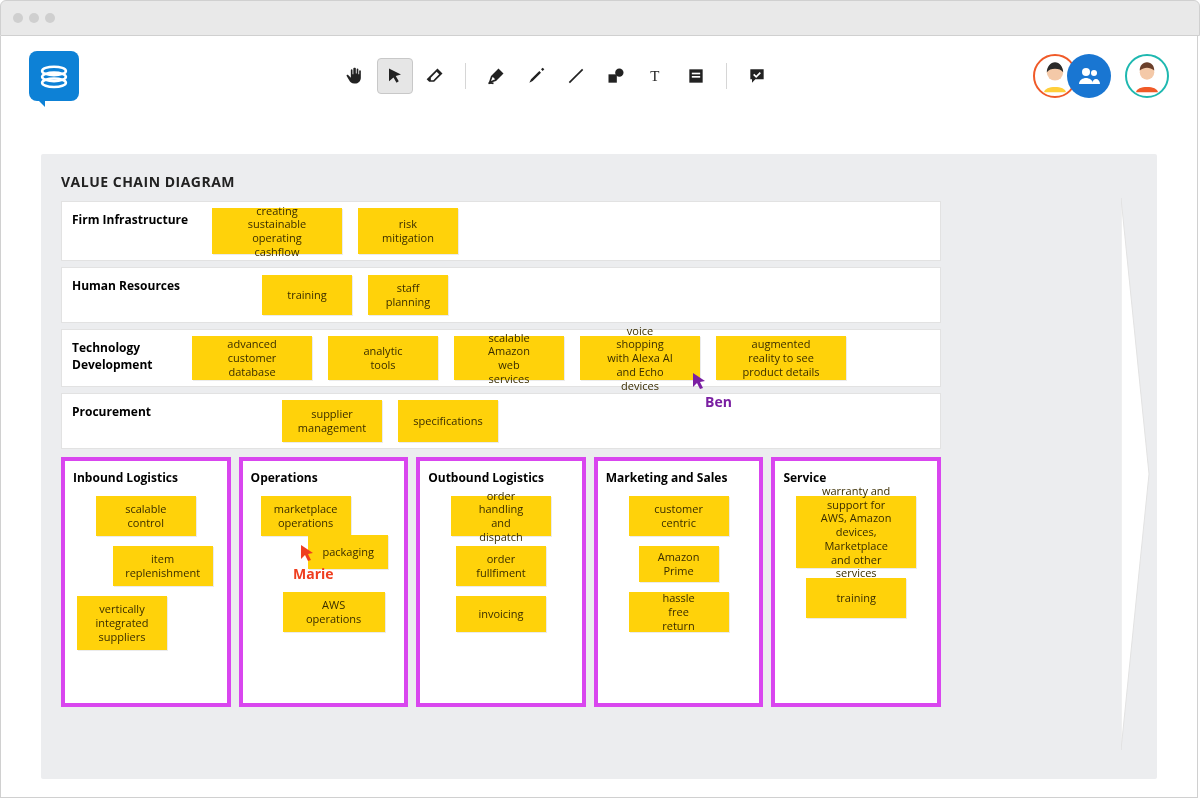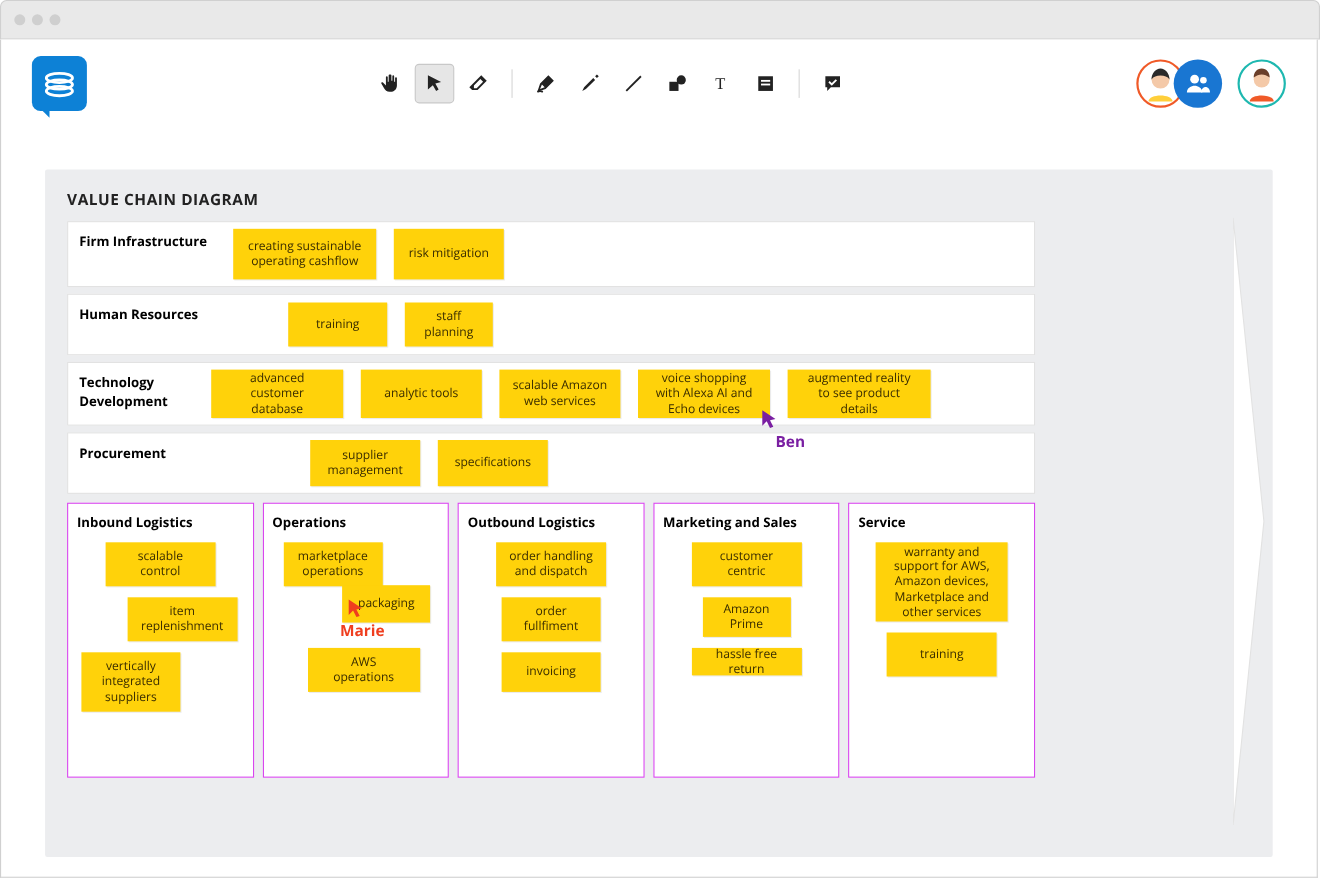--- a/index.html
+++ b/index.html
@@ -28,24 +28,24 @@
   .av.blue { background:#1976d2; margin-left:-10px; }
   
   .canvas { position:absolute; left:40px; right:40px; top:118px; bottom:18px; background:#ecedef; border-radius:2px; padding:18px 20px 14px 20px; }
   .title { font-size:14px; font-weight:700; letter-spacing:.5px; color:#222; text-transform:uppercase; margin-bottom:10px; }
   
   .rows { display:flex; flex-direction:column; gap:6px; }
   .vrow { background:#fff; border:1px solid #e2e2e2; display:flex; align-items:center; min-height:56px; padding:6px 10px; width:880px; }
   .vrow .rlabel { font-size:12px; font-weight:700; width:140px; flex-shrink:0; align-self:flex-start; padding-top:3px; }
   .vrow .cards { display:flex; gap:16px; flex-wrap:wrap; align-items:center; }
   
-  .note { background:#ffd20a; color:#3a2d00; font-size:11px; line-height:1.25; text-align:center; display:flex; align-items:center; justify-content:center; padding:4px 12px; box-shadow: 1px 1px 0 rgba(0,0,0,.08); }
+  .note { background:#ffd20a; color:#3a2d00; font-size:11px; line-height:1.25; text-align:center; display:flex; align-items:center; justify-content:center; padding:4px 24px; box-shadow: 1px 1px 0 rgba(0,0,0,.08); }
   
   .primary { display:flex; gap:8px; margin-top:8px; width:880px; }
-  .pcol { background:#fff; border:1px solid #d946ef; flex:1; padding:8px 8px 12px 8px; display:flex; flex-direction:column; min-height:250px; }
+  .pcol { background:#fff; border:4px solid #d946ef; flex:1; padding:8px 8px 12px 8px; display:flex; flex-direction:column; min-height:250px; }
   .pcol .plabel { font-size:12px; font-weight:700; margin-bottom:10px; }
   .pcol .pcards { display:flex; flex-direction:column; gap:10px; align-items:center; position:relative; }
   
   .margin-box { position:absolute; left:912px; top:44px; width:170px; background:#fff; border:1px solid #e2e2e2; padding:8px; font-size:12px; font-weight:700; height:552px; }
   
   .cursor { position:absolute; pointer-events:none; }
   .cursor .lbl { font-size:14px; font-weight:700; margin-top:2px; }
   
   svg { display:block; }
 </style>
@@ -227,21 +227,21 @@
           <div class="note" style="width:90px;height:40px">order fullfiment</div>
           <div class="note" style="width:90px;height:36px">invoicing</div>
         </div>
       </div>
 
       <div class="pcol">
         <div class="plabel">Marketing and Sales</div>
         <div class="pcards">
           <div class="note" style="width:100px;height:40px">customer centric</div>
           <div class="note" style="width:80px;height:36px">Amazon Prime</div>
-          <div class="note" style="width:100px;height:25px">hassle free return</div>
+          <div class="note" style="width:100px;height:40px">hassle free return</div>
         </div>
       </div>
 
       <div class="pcol">
         <div class="plabel">Service</div>
         <div class="pcards">
           <div class="note" style="width:120px;height:72px">warranty and support for AWS, Amazon devices, Marketplace and other services</div>
           <div class="note" style="width:100px;height:40px">training</div>
         </div>
       </div>
@@ -251,21 +251,21 @@
       <polygon points="0,0 28,276 0,552" fill="#fff" stroke="#e2e2e2"></polygon>
     </svg>
 
     <div class="cursor" style="left:650px;top:218px">
       <svg width="16" height="18">
           <path d="M2 1l12 8-5 1 3 6-3 1-3-6-4 4z" fill="#7a1fa2"></path>
         </svg>
       <div class="lbl" style="color:#7a1fa2;margin-left:14px">Ben</div>
     </div>
 
-    <div class="cursor" style="left:274px;top:390px">
+    <div class="cursor" style="left:258px;top:390px">
       <svg width="16" height="18">
           <path d="M2 1l12 8-5 1 3 6-3 1-3-6-4 4z" fill="#ef3e1f"></path>
         </svg>
       <div class="lbl" style="color:#ef3e1f;margin-left:-6px">Marie</div>
     </div>
 
   </div>
 </div>
 
 </body></html>

